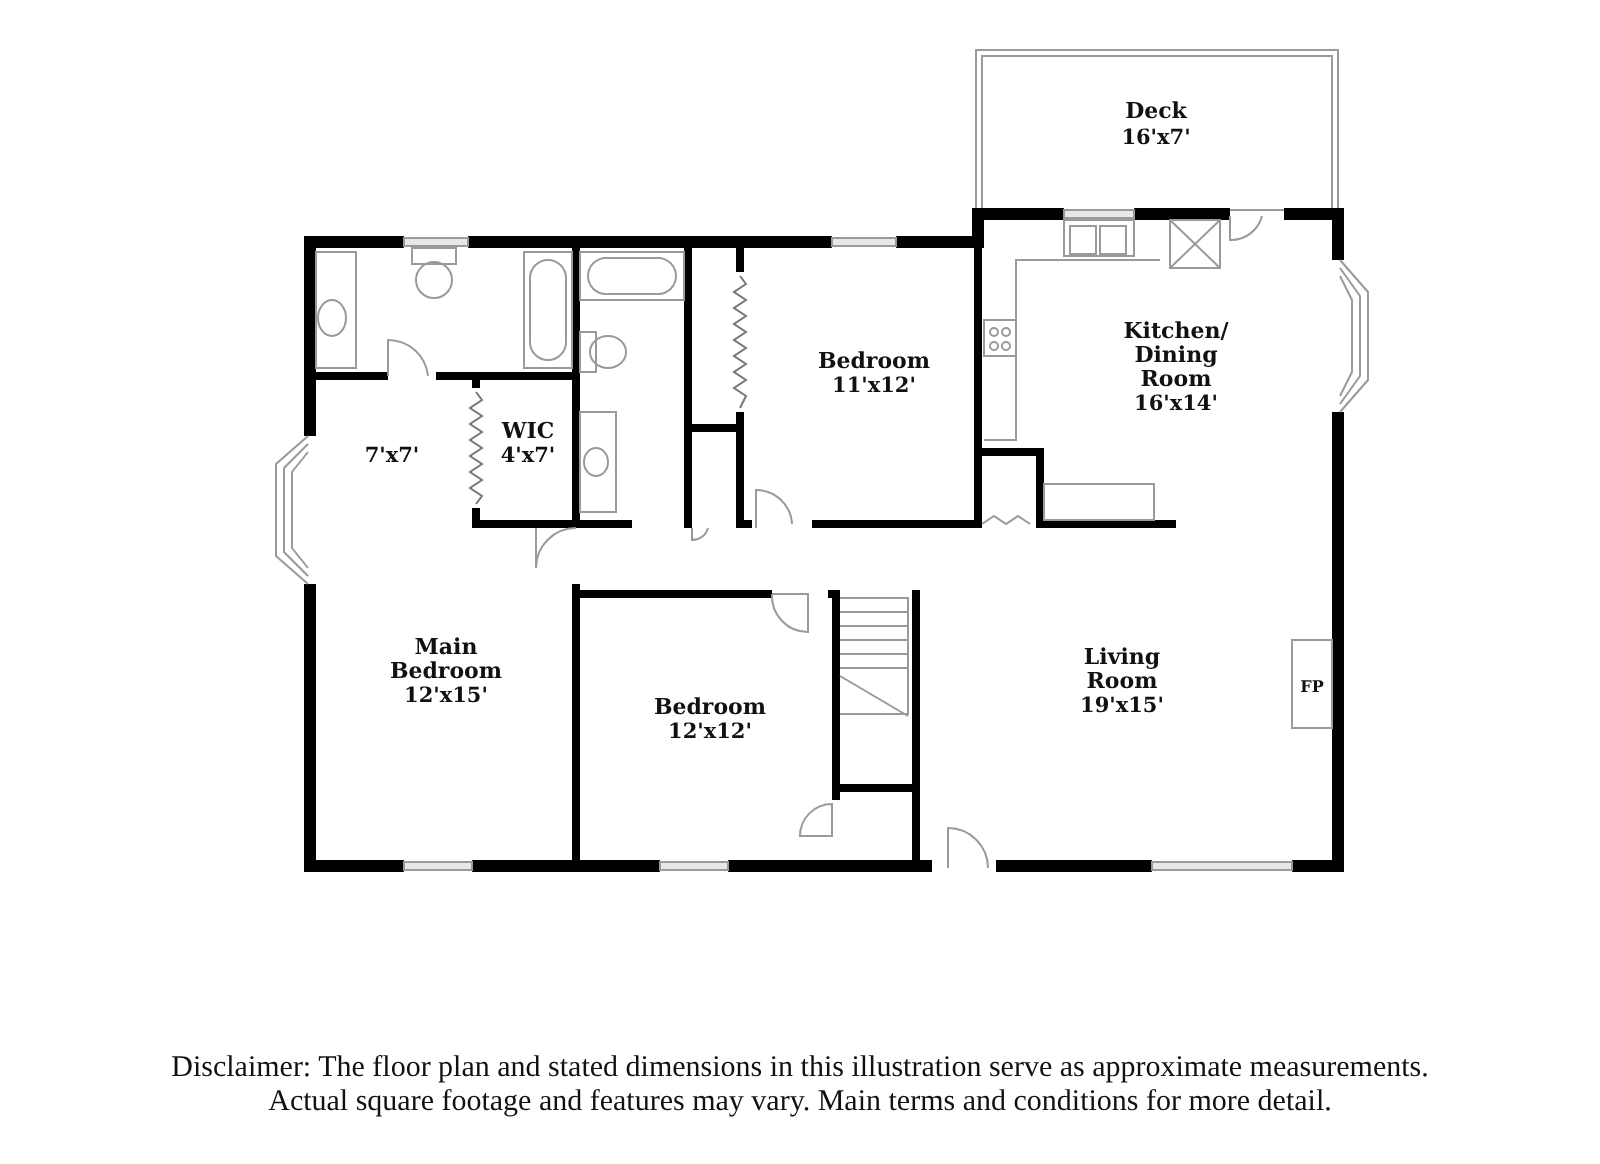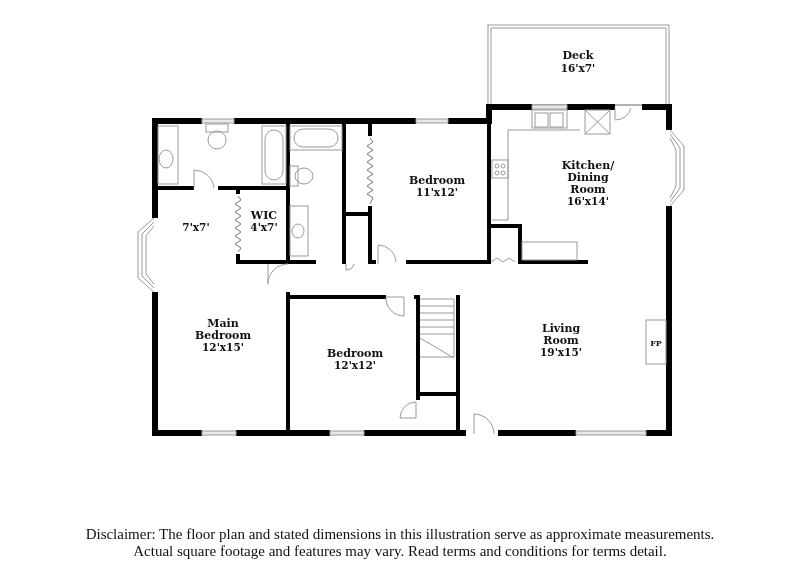--- a/index.html
+++ b/index.html
@@ -198,14 +198,14 @@
     <text class="room-label" x="561" y="332">Living</text>
     <text class="room-label" x="561" y="344">Room</text>
     <text class="room-dim" x="561" y="356">19'x15'</text>
 
     <text class="fp-label" x="656" y="346">FP</text>
   </g>
 </svg>
 
 <div id="disclaimer">
   <div>Disclaimer: The floor plan and stated dimensions in this illustration serve as approximate measurements.</div>
-  <div>Actual square footage and features may vary. Read terms and conditions for terms detail.</div>
+  <div>Actual square footage and features may vary. Main terms and conditions for more detail.</div>
 </div>
 
 </body></html>

